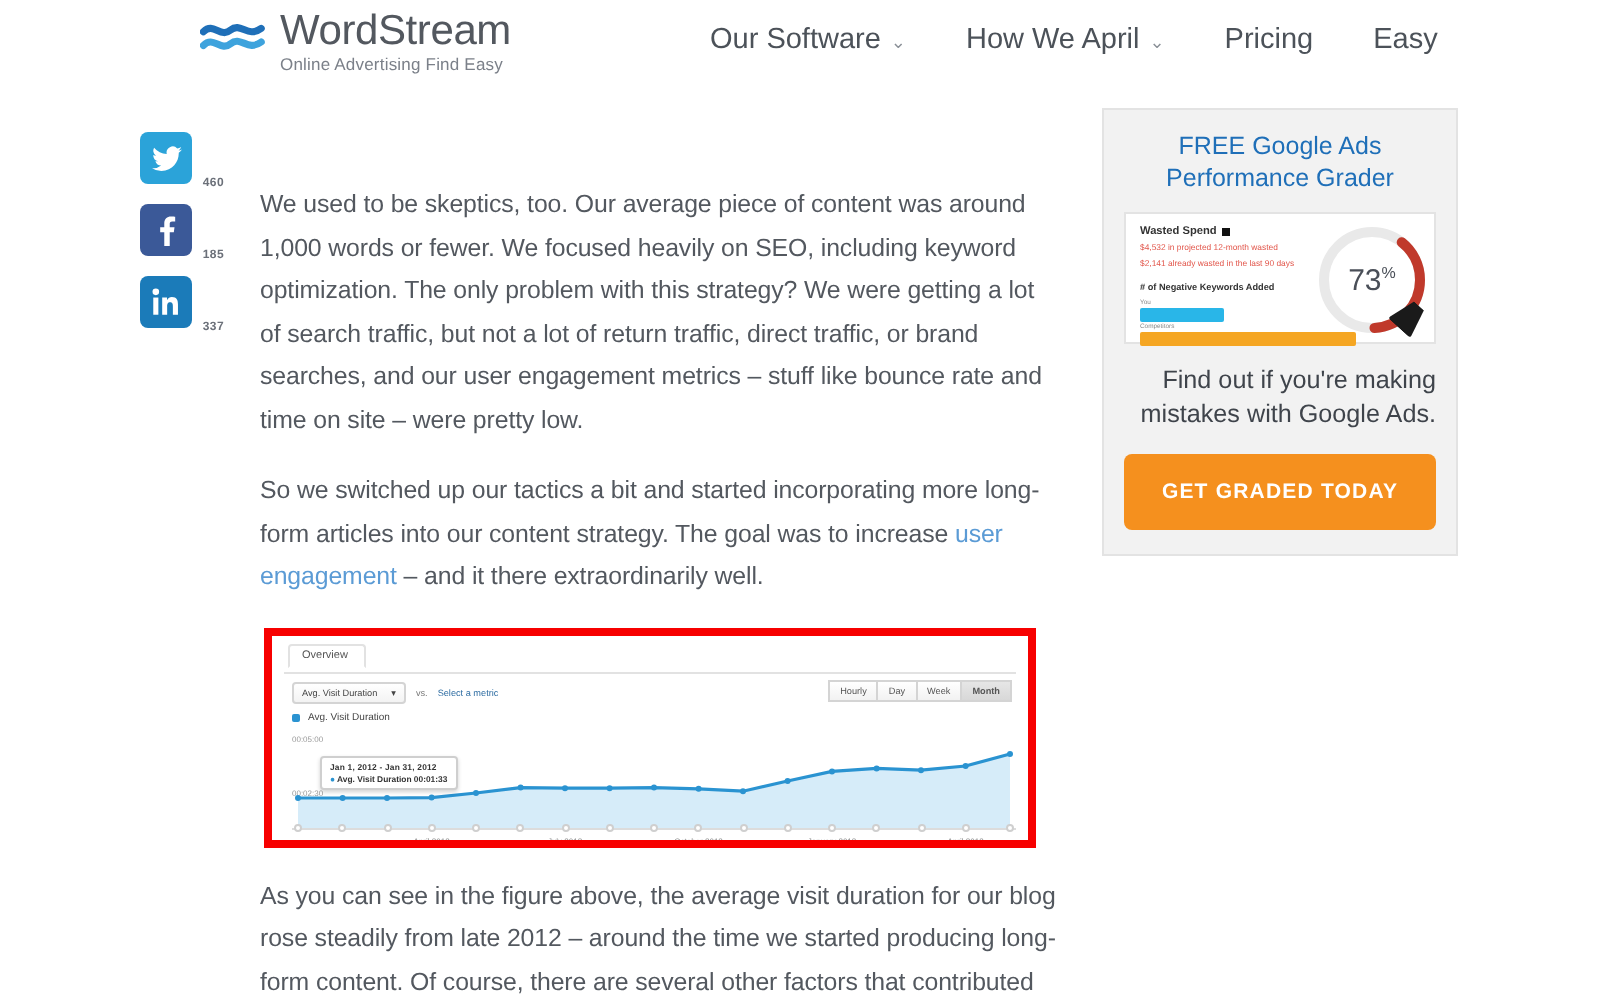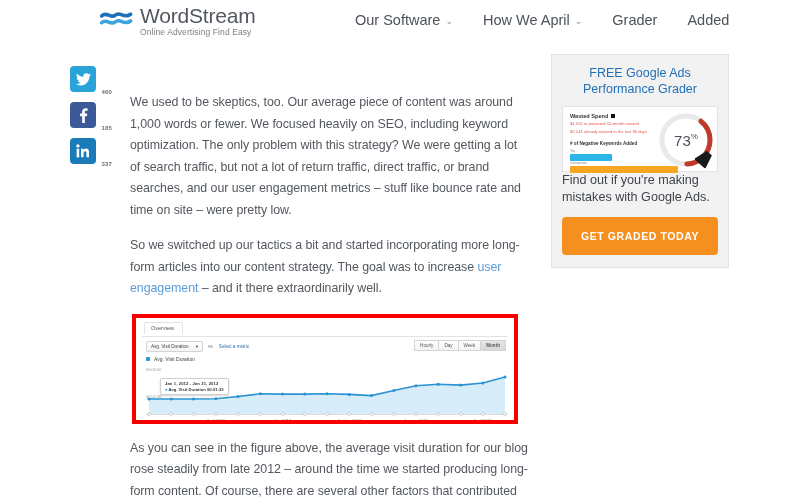--- a/index.html
+++ b/index.html
@@ -129,22 +129,22 @@
     position: absolute; inset: 0; display: flex; align-items: center; justify-content: center;
     font-size: 15px; color: #4a4f58; font-weight: 500;
   }
   .gauge-num sup { font-size: 8px; top: -4px; position: relative; }
   .magnifier-handle {
     position: absolute; right: 1px; bottom: 1px; width: 15px; height: 15px;
     background: #1a1a1a; transform: rotate(42deg); border-radius: 2px;
     clip-path: polygon(28% 0, 72% 0, 100% 100%, 0% 100%);
   }
   .widget-sub {
-    text-align: left; font-size: 12.6px; line-height: 17px; color: #3f444b;
-    margin-top: 0; margin-bottom: 11px;
+    text-align: right; font-size: 12.6px; line-height: 17px; color: #3f444b;
+    margin-top: 10px; margin-bottom: 11px;
   }
   .cta-btn {
     display: block; width: 100%; background: #f5901e; color: #ffffff; border: none;
     font-size: 10.5px; font-weight: bold; letter-spacing: .6px; padding: 13px 0;
     border-radius: 4px; cursor: pointer; font-family: inherit;
   }
 </style>
 </head>
 <body>
 
@@ -165,24 +165,24 @@
     <div class="nav">
       <div class="nav-item">
         <span>Our Software</span>
         <span class="caret">⌄</span>
       </div>
       <div class="nav-item">
         <span>How We April</span>
         <span class="caret">⌄</span>
       </div>
       <div class="nav-item">
-        <span>Grader</span>
+        <span>Pricing</span>
       </div>
       <div class="nav-item">
-        <span>Added</span>
+        <span>Easy</span>
       </div>
     </div>
   </div>
 
   <div class="content">
     <div class="sheet">
 
       <div class="social">
         <div class="soc-item">
           <div class="soc-btn tw">

